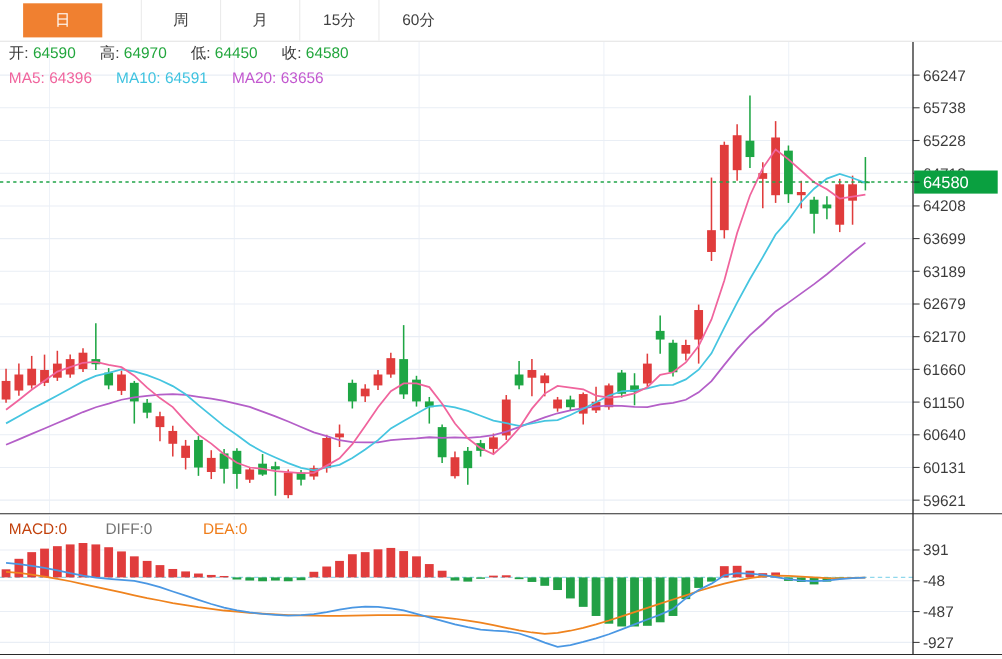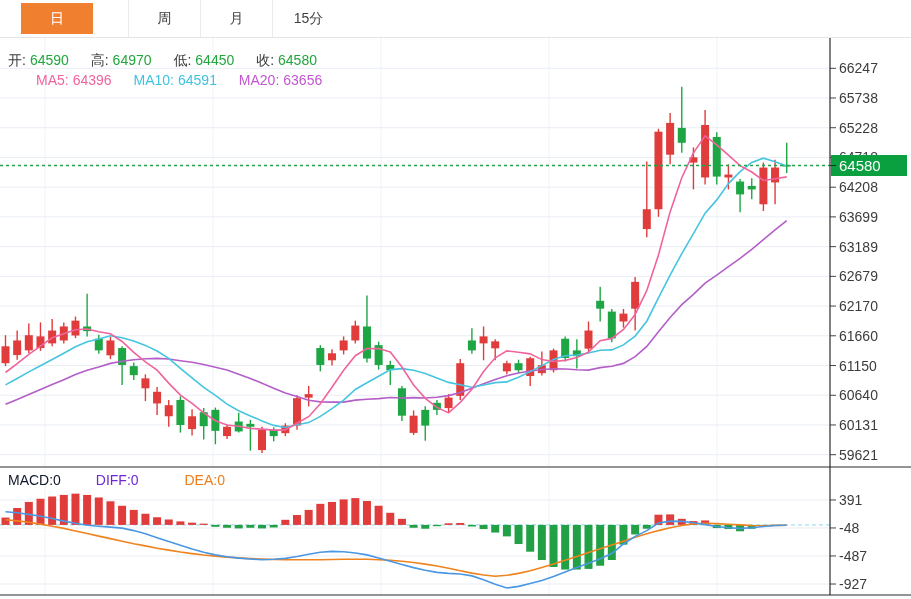--- a/index.html
+++ b/index.html
@@ -16,22 +16,22 @@
   .selbtn{position:absolute;left:21px;top:3px;width:72px;height:31px;background:#f08030;
           color:#fff;display:flex;align-items:center;justify-content:center;}
   .legend{position:absolute;left:8px;z-index:2;font-size:14px;white-space:nowrap;}
   .legend span{margin-right:4px;}
   .lg-gap{display:inline-block;width:10px;}
   .lbl{color:#3a3a3a;}
   .grn{color:#21a63c;}
   .ma5{color:#f0649d;}
   .ma10{color:#3fc3e0;}
   .ma20{color:#c257cf;}
-  .macdl{color:#0f172a;}
-  .diffl{color:#6d28d9;padding-left:13px;}
+  .macdl{color:#c2410c;}
+  .diffl{color:#737373;padding-left:13px;}
   .deal{color:#ef7d1a;padding-left:24px;}
 </style>
 </head>
 <body>
 
 <svg id="chart-svg" width="911" height="599">
     <line x1="45" y1="38" x2="45" y2="467" stroke="#eef2f8" stroke-width="1"></line>
     <line x1="45" y1="469" x2="45" y2="595" stroke="#eef2f8" stroke-width="1"></line>
     <line x1="213" y1="38" x2="213" y2="467" stroke="#eef2f8" stroke-width="1"></line>
     <line x1="213" y1="469" x2="213" y2="595" stroke="#eef2f8" stroke-width="1"></line>
@@ -313,30 +313,31 @@
     <line x1="830" y1="38" x2="830" y2="595" stroke="#2a2a2a" stroke-width="1.2"></line>
   </svg>
 
 <div class="tabs">
   <div class="tabcell first">
     <div class="selbtn">日</div>
   </div>
   <div class="tabcell mid">周</div>
   <div class="tabcell mid">月</div>
   <div class="tabcell mid">15分</div>
+  <div class="tabcell mid">60分</div>
 </div>
 
-<div class="legend" style="top:52px;">
+<div class="legend" style="top:40px;">
   <span class="lbl">开:</span><span class="grn">64590</span><span class="lg-gap"></span>
   <span class="lbl">高:</span><span class="grn">64970</span><span class="lg-gap"></span>
   <span class="lbl">低:</span><span class="grn">64450</span><span class="lg-gap"></span>
   <span class="lbl">收:</span><span class="grn">64580</span>
 </div>
 
-<div class="legend" style="top:72px;margin-left:28px;">
+<div class="legend" style="top:62px;">
   <span class="ma5">MA5:</span><span class="ma5">64396</span><span class="lg-gap"></span>
   <span class="ma10">MA10:</span><span class="ma10">64591</span><span class="lg-gap"></span>
   <span class="ma20">MA20:</span><span class="ma20">63656</span>
 </div>
 
 <div class="legend" style="top:472px;">
   <span class="macdl">MACD:0</span><span class="lg-gap"></span>
   <span class="diffl">DIFF:0</span><span class="lg-gap"></span>
   <span class="deal">DEA:0</span>
 </div>

